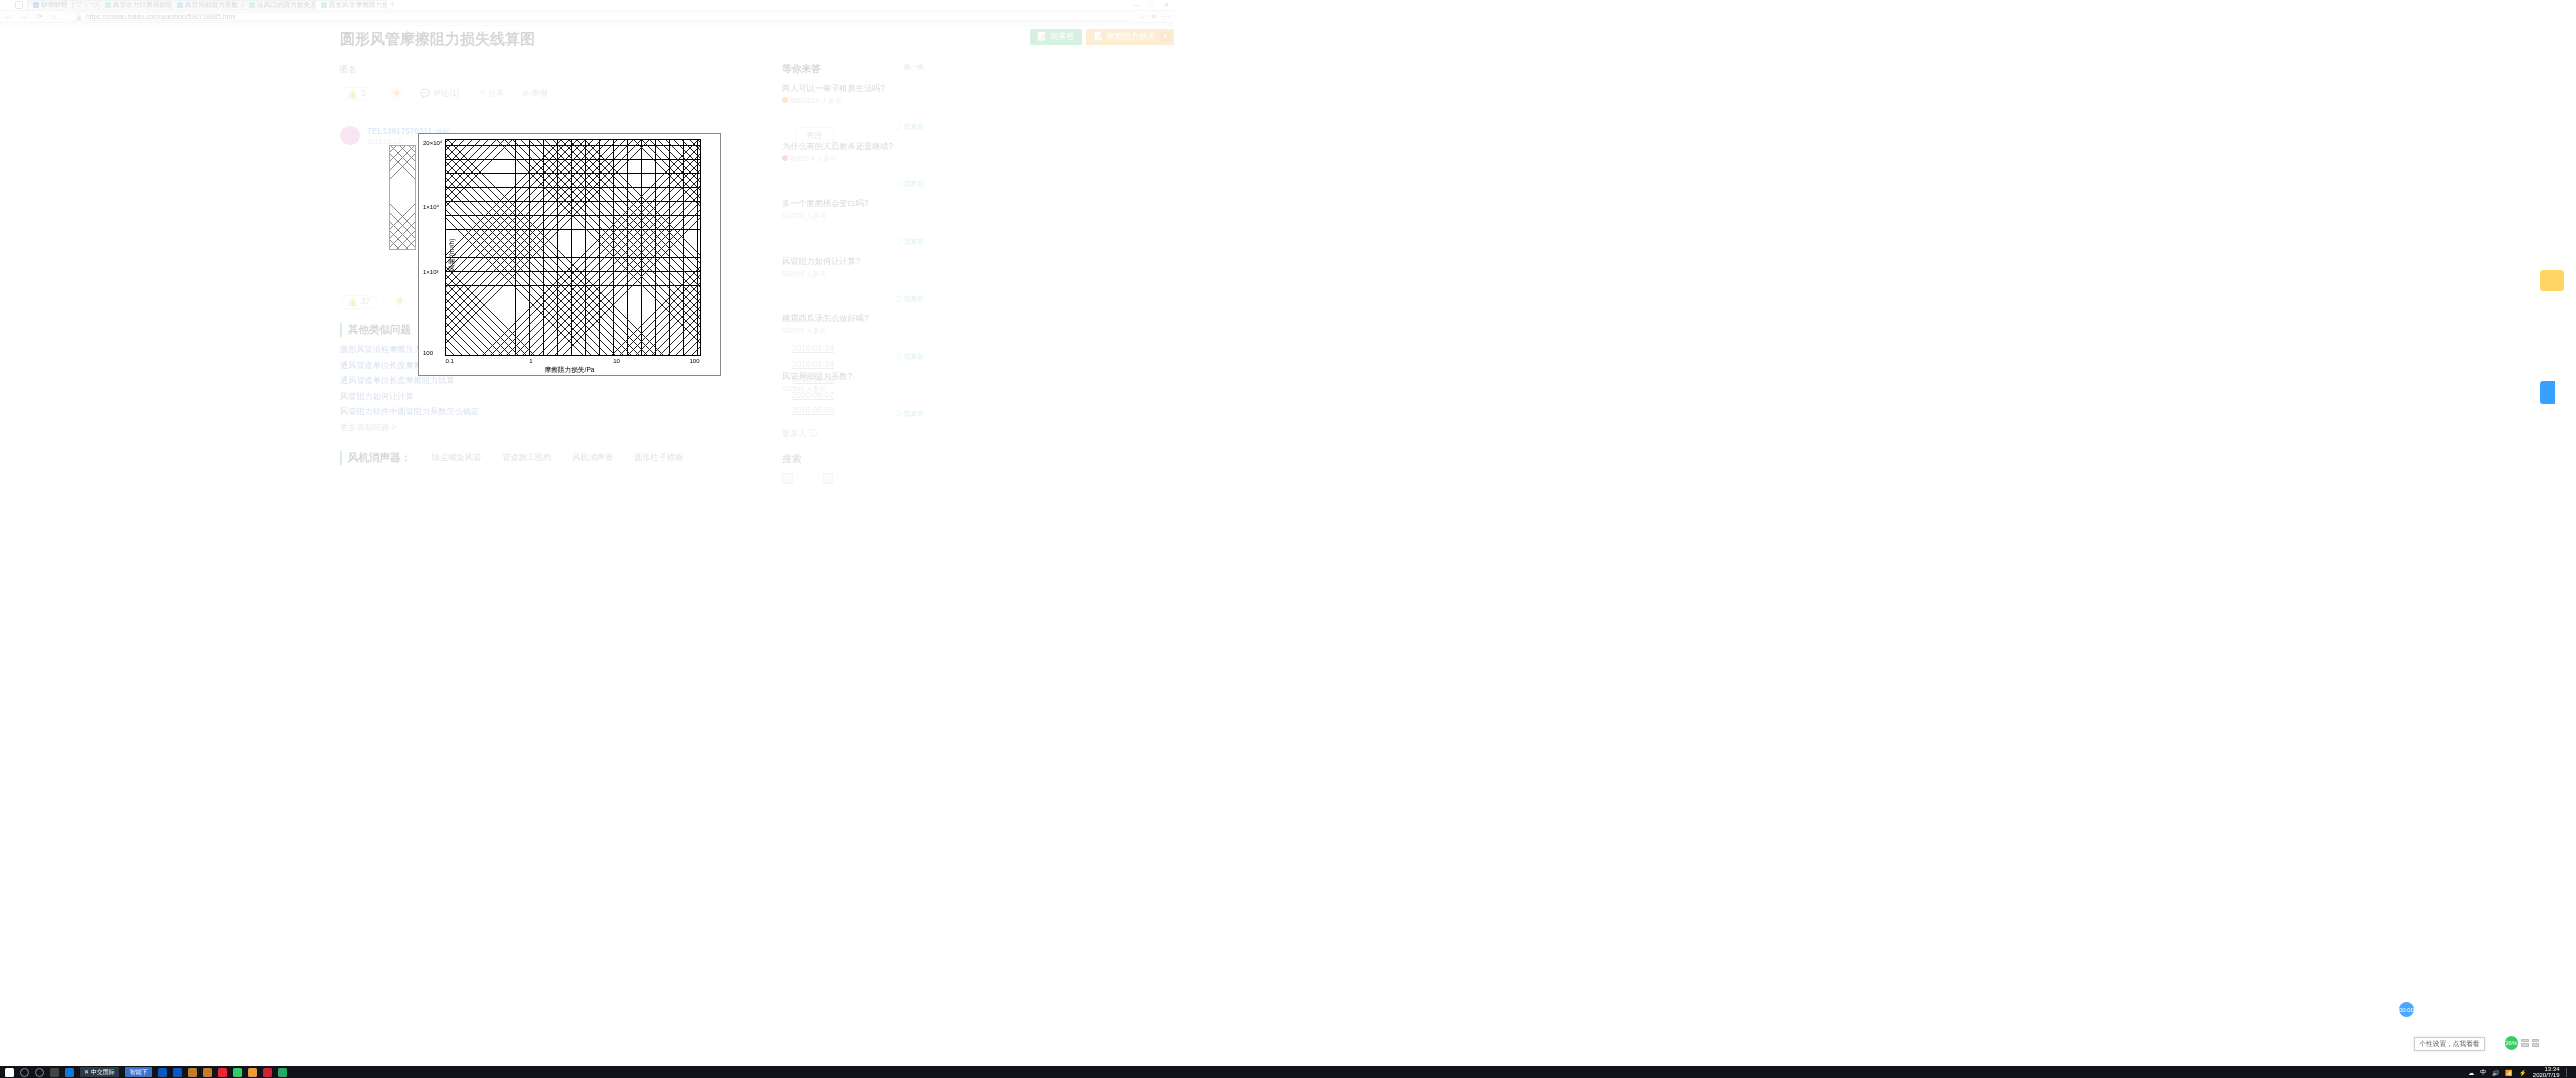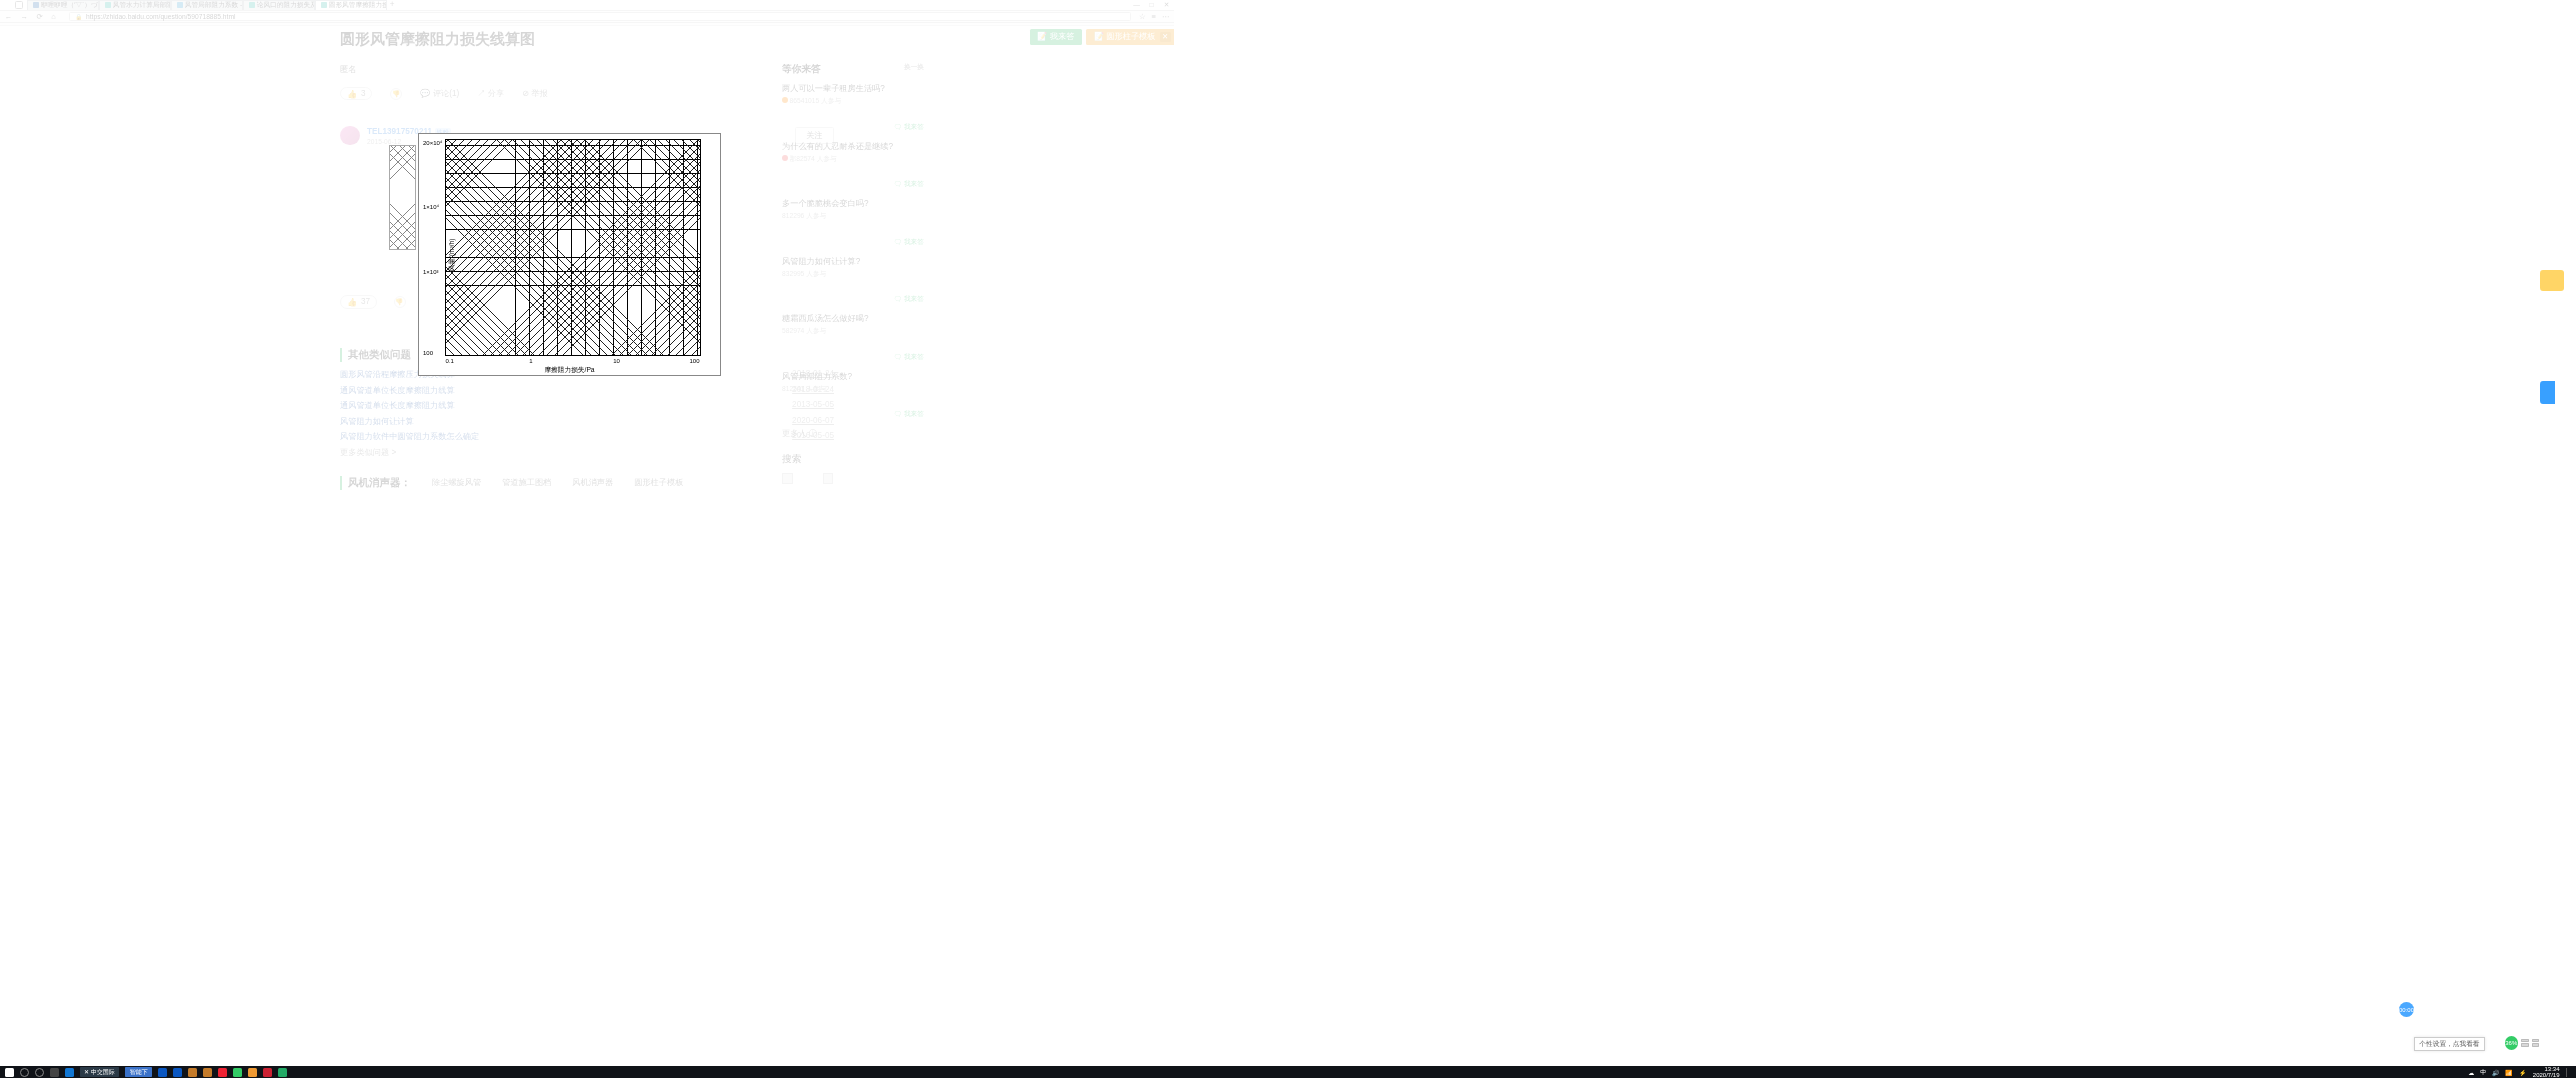--- a/index.html
+++ b/index.html
@@ -65,21 +65,21 @@
   
   .ans { margin-top:25.5px; display:flex; gap:7.5px; align-items:center;}
   .ans .ava { width:19.5px;height:19.5px;border-radius:9.7px;background:linear-gradient(135deg,#e8c,#c7a);}
   .ans .name { color:#4a90e2; font-size:8.2px; font-weight:600;}
   .ans .tag { background:#d7e8ff;color:#4a90e2;font-size:6px;padding:0.7px 2.2px;border-radius:1.5px;}
   .ans .date { color:#aaa; font-size:6.7px; margin-top:1.5px;}
   .follow { margin-left:auto; border:0.7px solid #ddd; padding:2.2px 10.5px; font-size:8.2px; color:#666; border-radius:1.5px;}
   
   .ans-actions { margin-top:150px; display:flex; gap:16.5px; align-items:center; font-size:8.2px; color:#888;}
   
-  .similar { margin-top:39px;}
+  .similar { margin-top:14px;}
   .similar h3 { font-size:10.5px; color:#333; border-left:2.2px solid #33b867; padding-left:6px; margin-bottom:7.5px;}
   .similar a { display:flex; justify-content:space-between; font-size:8.2px; color:#2b5aa0; margin:4.5px 0;}
   .similar a span.d{ color:#aaa;text-decoration:underline;}
   .similar .more { color:#888; font-size:8.2px;}
   
   .recommend { margin-top:18px; display:flex; gap:21px; align-items:center; font-size:8.2px;}
   .recommend h3 { font-size:10.5px; color:#333; border-left:2.2px solid #33b867; padding-left:6px;}
   .recommend span{ color:#666;}
   
   .sidebar { position:absolute; left:50%; margin-left:195px; top:37px; width:142px; font-size:8.2px; color:#666;}
@@ -172,21 +172,21 @@
 
 <div class="page">
   <div class="page-inner">
     <h1 class="qtitle">圆形风管摩擦阻力损失线算图</h1>
 
     <div class="btns">
       <div class="btn green">
           <span>📝 我来答</span>
         </div>
       <div class="btn orange">
-          <span>📝 圆形柱子模板</span>
+          <span>📝 摩擦阻力损失</span>
           <span class="x">✕</span>
         </div>
     </div>
     <div class="topnav">
       <span>我的首页</span>
       <span>提示</span>
       <span>复制</span>
       <span>编辑</span>
     </div>
 

